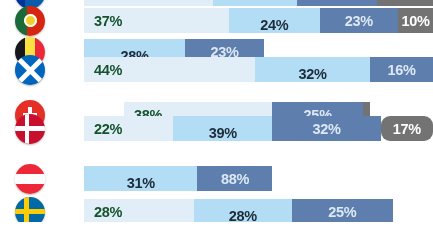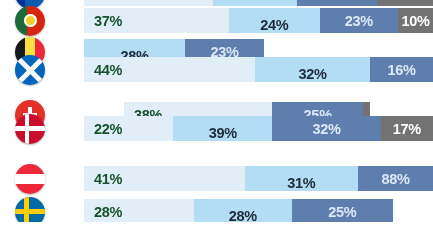--- a/index.html
+++ b/index.html
@@ -237,33 +237,30 @@
       <div class="bars-cell">
         <div class="seg s0" style="width: 25.5%;">
           <span class="seg-label">22%</span>
         </div>
         <div class="seg s1" style="width: 28.5%;">
           <span class="seg-label">39%</span>
         </div>
         <div class="seg s2" style="width: 31%;">
           <span class="seg-label">32%</span>
         </div>
-        <div class="seg s3" style="width: 15%;">
+        <div class="seg s3" style="width: 15%; border-radius: 9px;">
           <span class="seg-label">17%</span>
         </div>
       </div>
     </div>
     <div class="chart-row" style="top: 163px;">
       <div class="flag-cell">
         <div class="flag f-austria"></div>
       </div>
       <div class="bars-cell">
-        <div class="seg s0" style="width: 46%;">
-          <span class="seg-label">41%</span>
-        </div>
         <div class="seg s1" style="width: 32.5%;">
           <span class="seg-label">31%</span>
         </div>
         <div class="seg s2" style="width: 21.5%;">
           <span class="seg-label">88%</span>
         </div>
       </div>
     </div>
     <div class="chart-row" style="top: 196px;">
       <div class="flag-cell">

